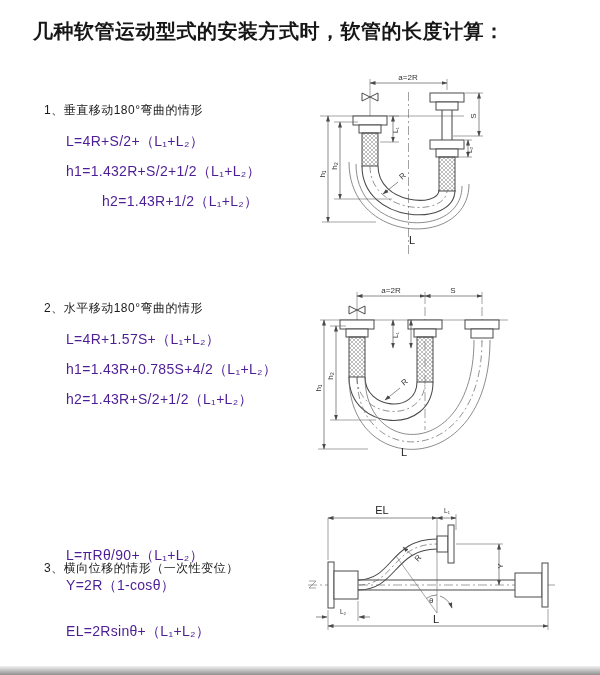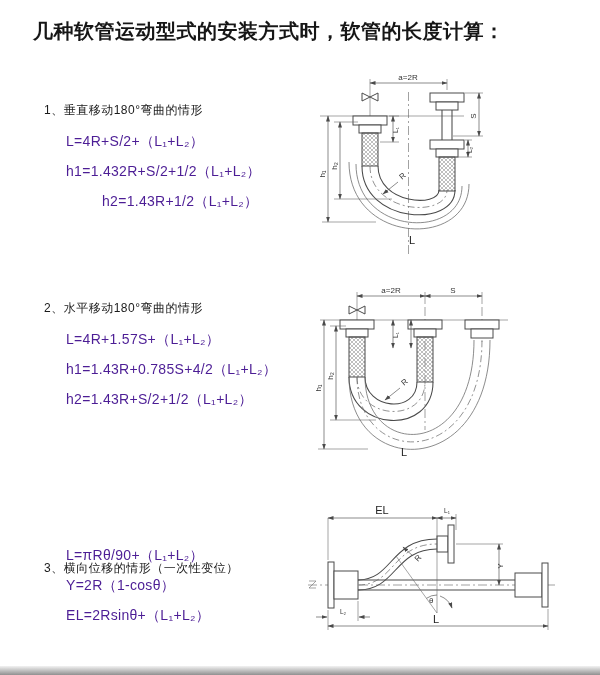--- a/index.html
+++ b/index.html
@@ -42,21 +42,21 @@
 <div class="abs formula" style="left:66px;top:193px;padding-left:36px;">h2=1.43R+1/2（L₁+L₂）</div>
 
 <div class="abs heading" style="left:44px;top:300px;">2、水平移动180°弯曲的情形</div>
 <div class="abs formula" style="left:66px;top:331px;">L=4R+1.57S+（L₁+L₂）</div>
 <div class="abs formula" style="left:66px;top:361px;">h1=1.43R+0.785S+4/2（L₁+L₂）</div>
 <div class="abs formula" style="left:66px;top:391px;">h2=1.43R+S/2+1/2（L₁+L₂）</div>
 
 <div class="abs heading" style="left:44px;top:516px;margin-top:44px;">3、横向位移的情形（一次性变位）</div>
 <div class="abs formula" style="left:66px;top:547px;">L=πRθ/90+（L₁+L₂）</div>
 <div class="abs formula" style="left:66px;top:577px;">Y=2R（1-cosθ）</div>
-<div class="abs formula" style="left:66px;top:607px;">EL=2Rsinθ+（L₁+L₂）</div>
+<div class="abs formula" style="left:66px;top:623px;">EL=2Rsinθ+（L₁+L₂）</div>
 
 <svg style="left:312px;top:66px;" width="284" height="194" viewBox="0 0 284 194">
   <defs>
     <pattern id="braidP" width="4" height="4" patternUnits="userSpaceOnUse">
       <path d="M0,4 L4,0 M0,0 L4,4" stroke="#8a8a8a" stroke-width="0.55"></path>
     </pattern>
     <marker id="mE" markerWidth="7" markerHeight="6" refX="5.5" refY="2.5" orient="auto" markerUnits="userSpaceOnUse">
       <path d="M0,0.5 L6,2.5 L0,4.5 Z" fill="#4a4a4a"></path>
     </marker>
     <marker id="mS" markerWidth="7" markerHeight="6" refX="5.5" refY="2.5" orient="auto-start-reverse" markerUnits="userSpaceOnUse">

